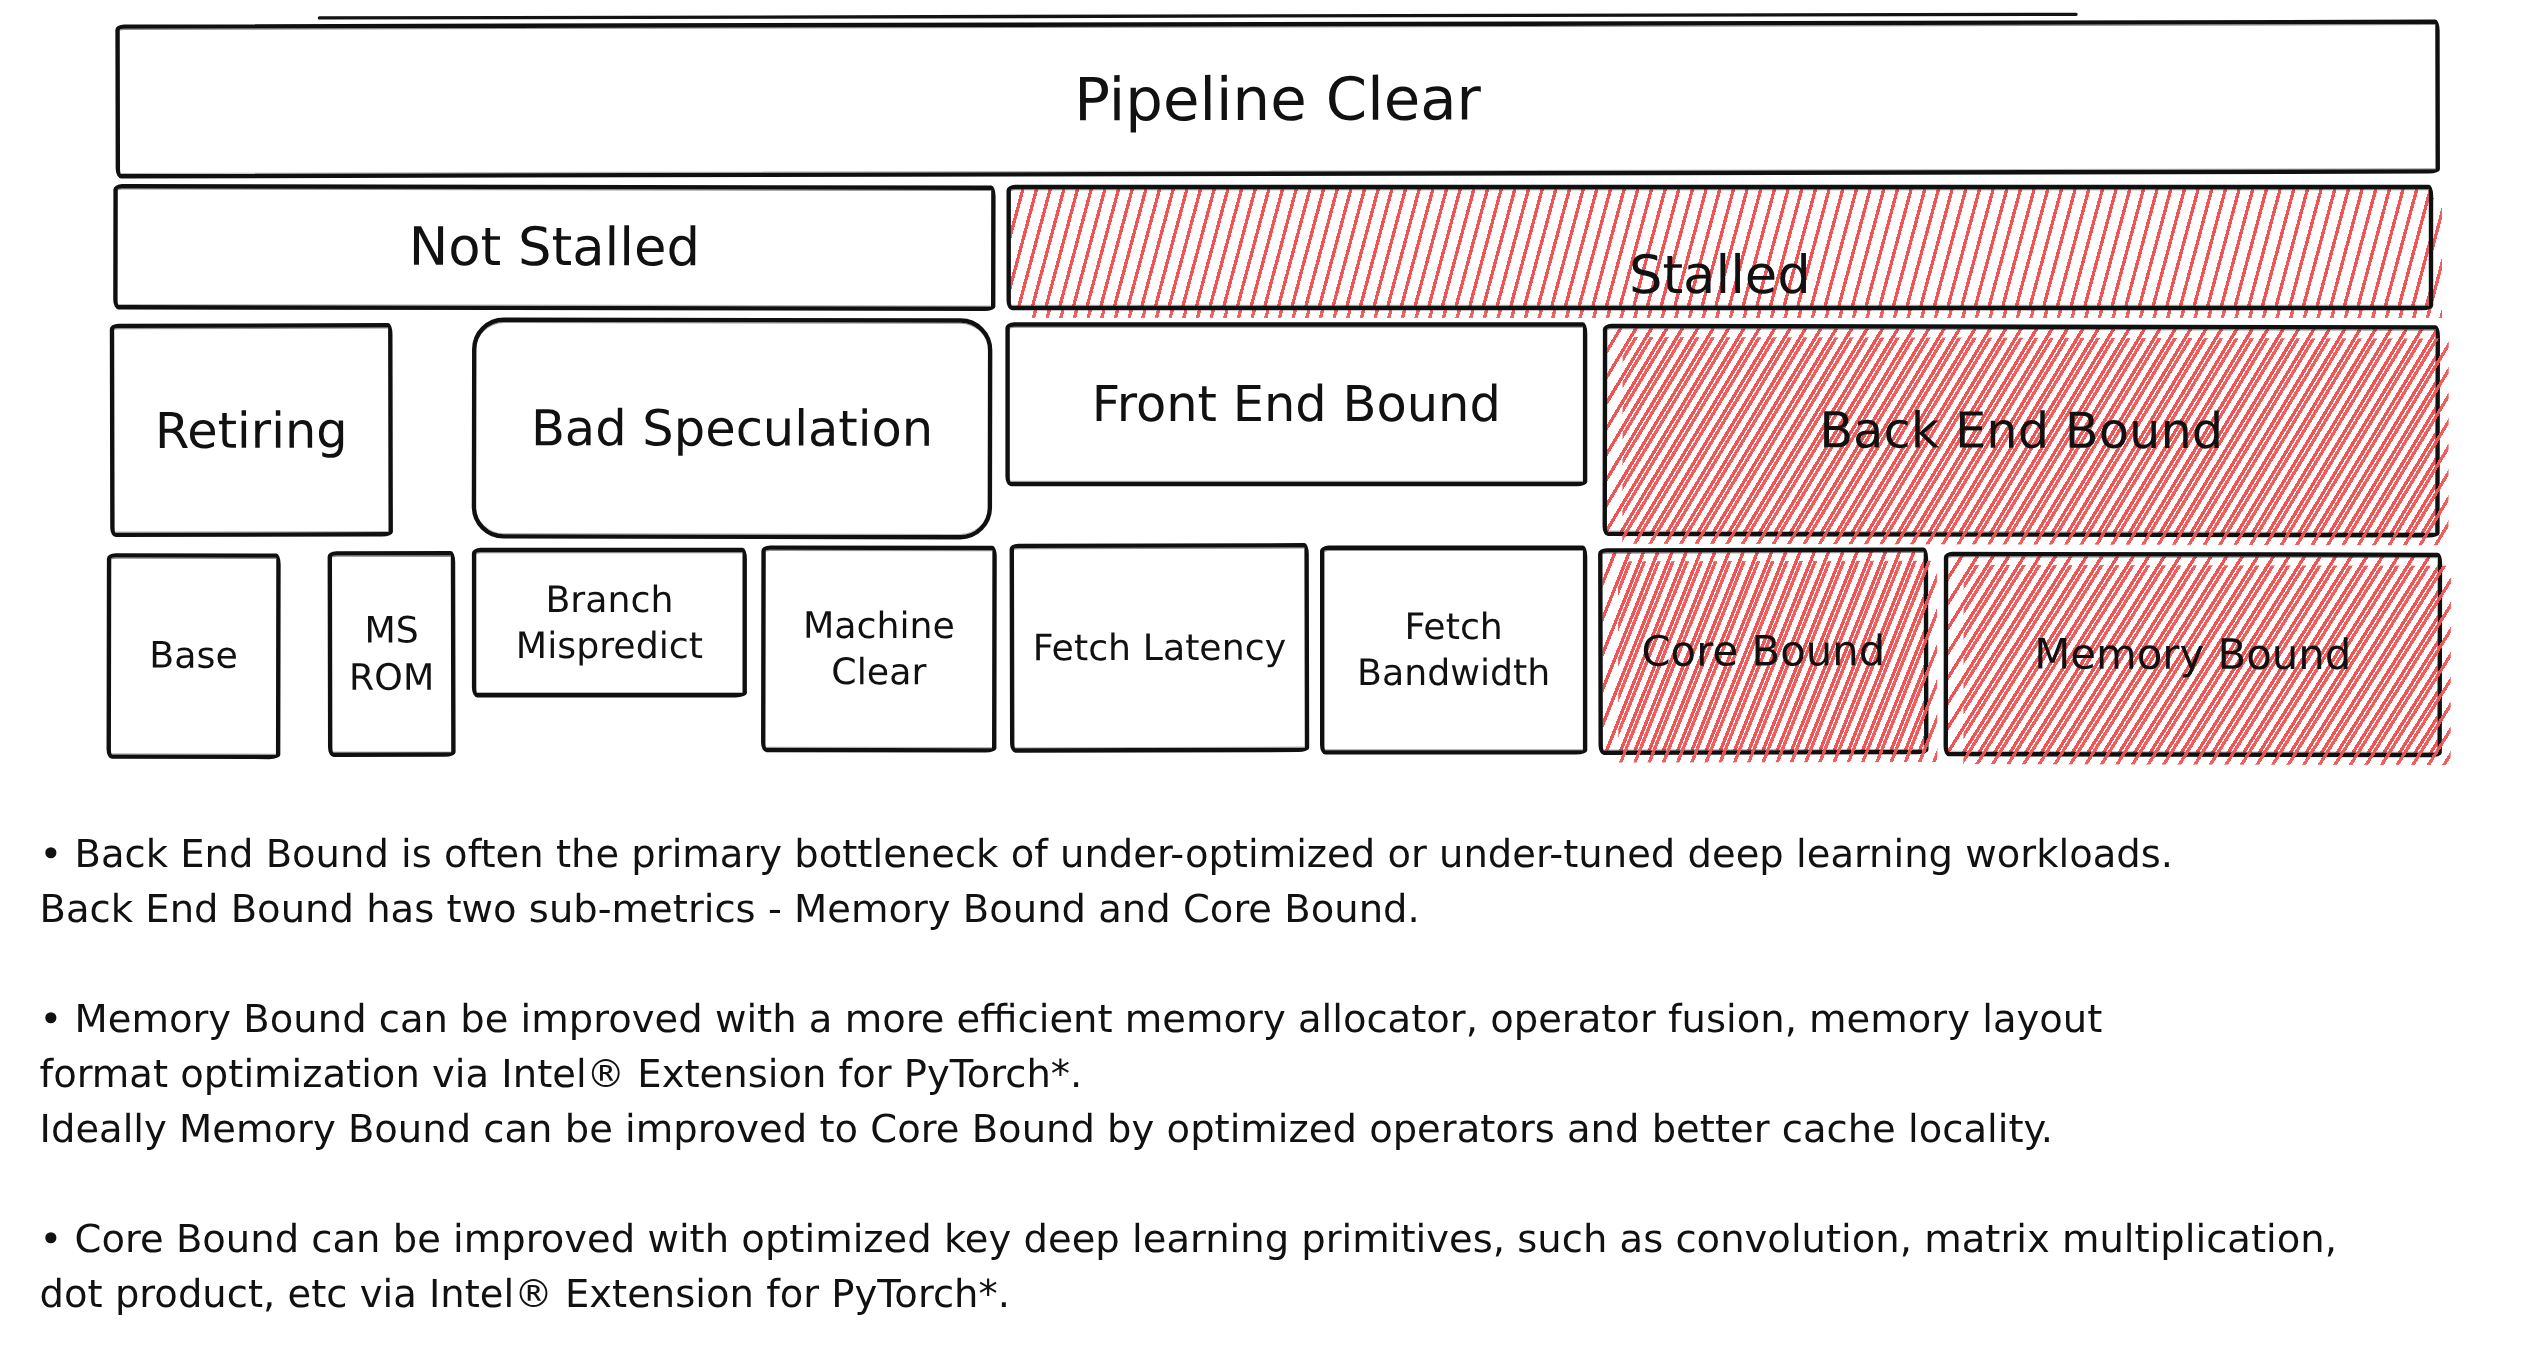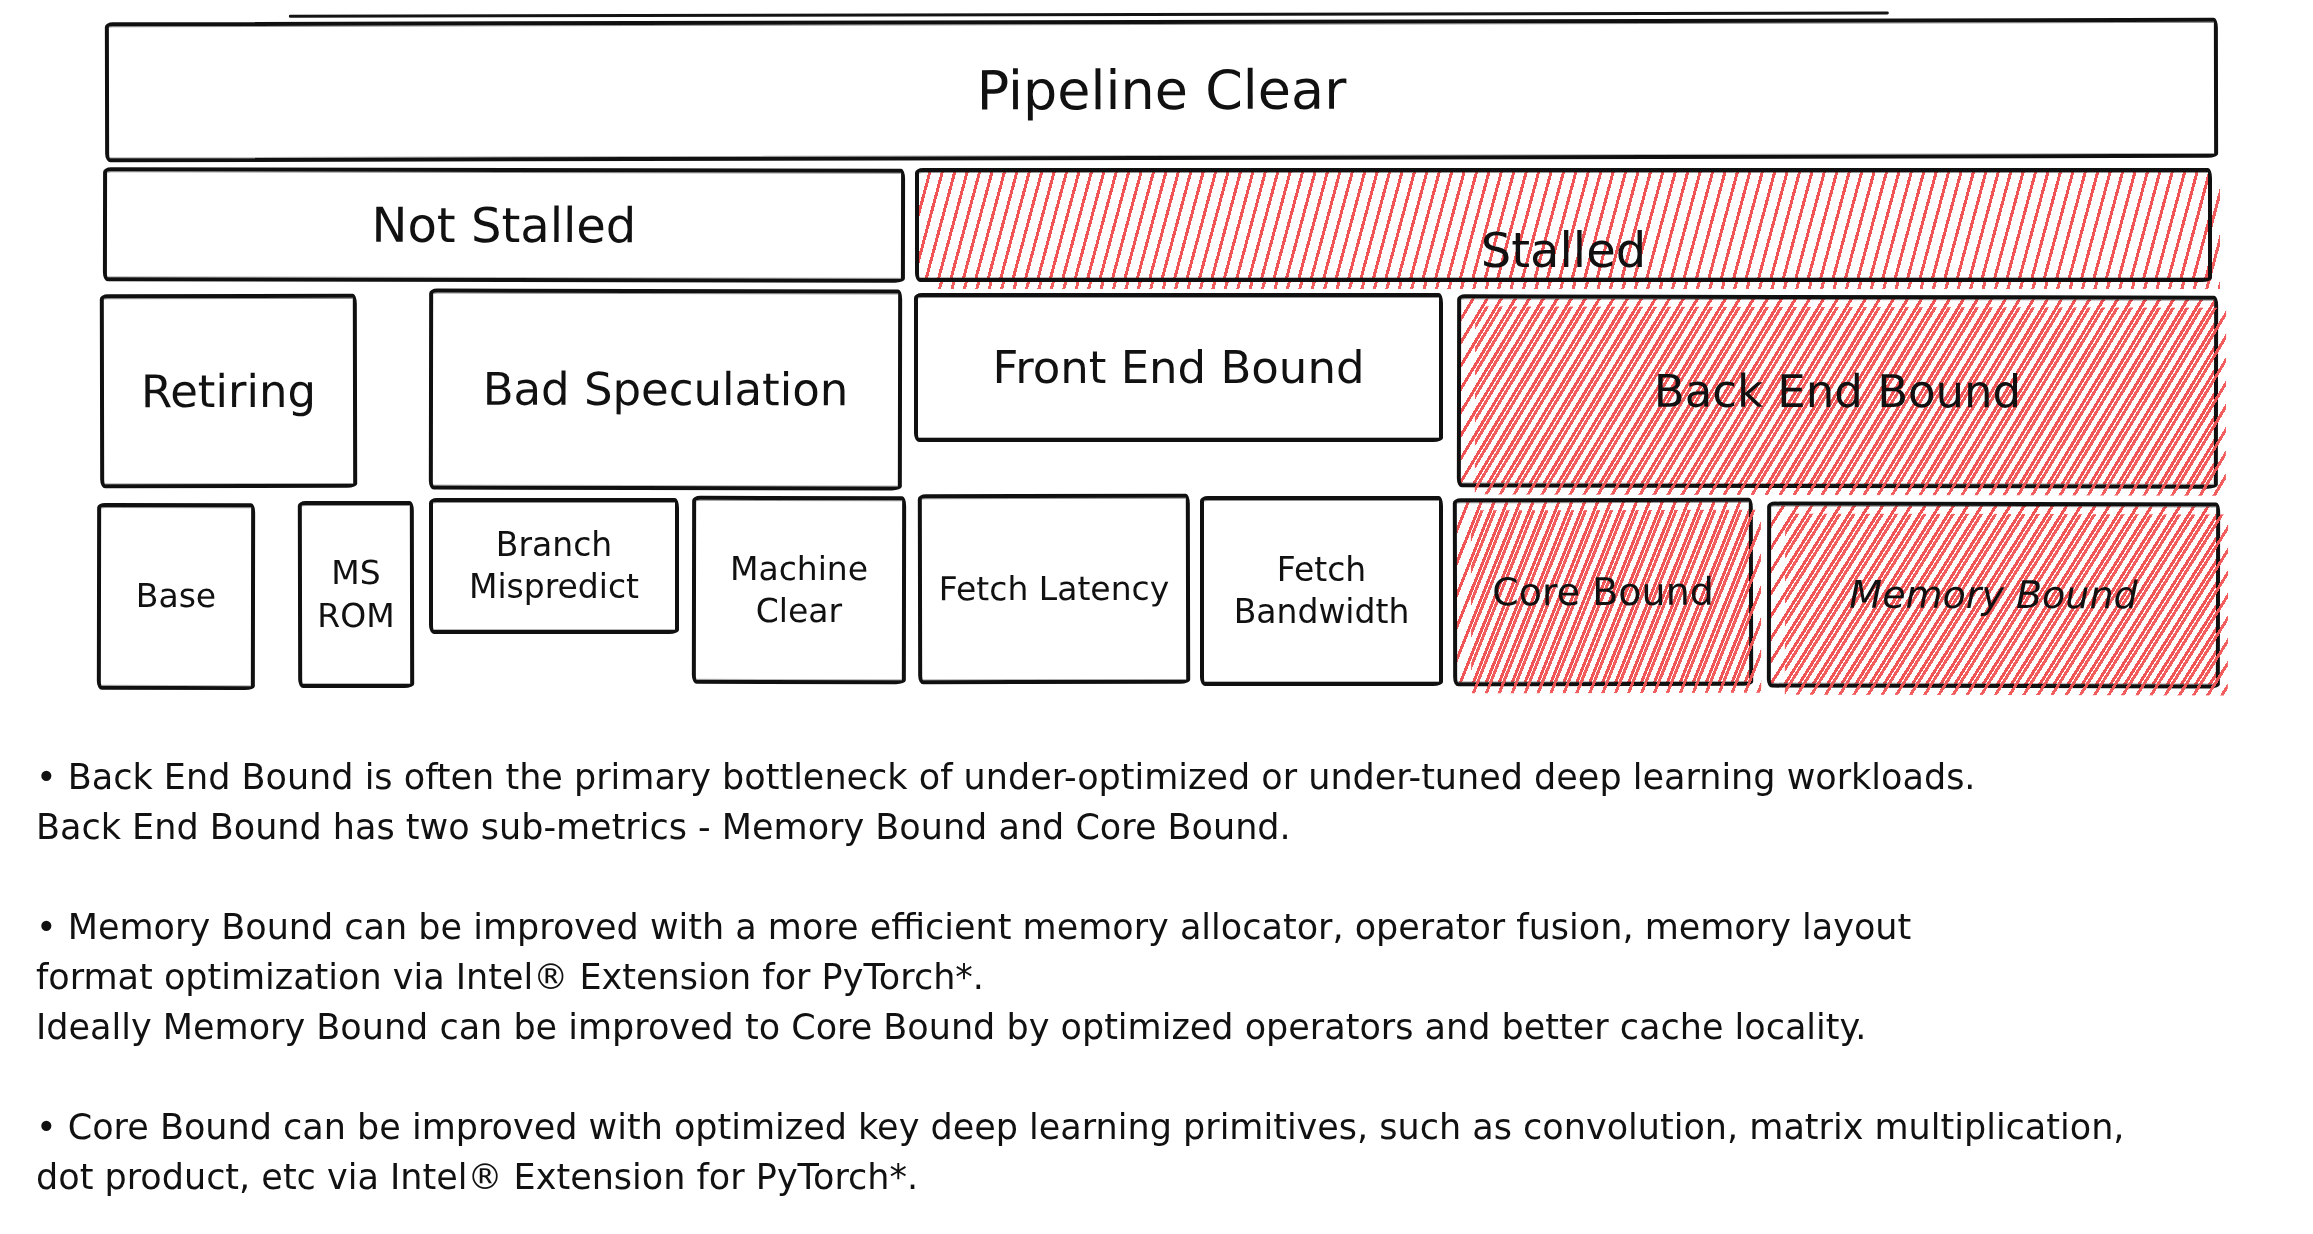--- a/index.html
+++ b/index.html
@@ -72,21 +72,21 @@
   <div class="bx f-row2 r2" style="left:103px; top:168px; width:802px; height:114px;">
     <span class="lbl">Not Stalled</span>
   </div>
   <div class="bx f-row2 hatch h-stalled" style="left:915px; top:168px; width:1297px; height:114px;align-items:flex-end;">
     <span class="lbl">Stalled</span>
   </div>
 
   <div class="bx f-row3 r1" style="left:100px; top:294px; width:257px; height:194px;">
     <span class="lbl">Retiring</span>
   </div>
-  <div class="bx f-row3 r2" style="left:429px; top:289px; width:473px; height:201px;">
+  <div class="bx f-row3 r2" style="left:429px; top:289px; width:473px; height:201px;border-radius:29px;">
     <span class="lbl">Bad Speculation</span>
   </div>
   <div class="bx f-row3" style="left:914px; top:293px; width:529px; height:149px;">
     <span class="lbl">Front End Bound</span>
   </div>
   <div class="bx f-row3 hatch h-beb r2" style="left:1457px; top:295px; width:761px; height:193px;">
     <span class="lbl">Back End Bound</span>
   </div>
 
   <div class="bx f-row4 r2" style="left:97px; top:503px; width:158px; height:187px;">
@@ -103,21 +103,21 @@
   </div>
   <div class="bx f-row4 r1" style="left:918px; top:494px; width:272px; height:190px;">
     <span class="lbl">Fetch Latency</span>
   </div>
   <div class="bx f-row4" style="left:1200px; top:496px; width:243px; height:190px;align-items:center;">
     <span class="lbl">Fetch Bandwidth</span>
   </div>
   <div class="bx f-row4b hatch h-core r1" style="left:1453px; top:498px; width:300px; height:188px;">
     <span class="lbl">Core Bound</span>
   </div>
-  <div class="bx f-row4b hatch h-mem r2" style="left:1767px; top:502px; width:453px; height:186px;font-style:italic;">
+  <div class="bx f-row4b hatch h-mem r2" style="left:1767px; top:502px; width:453px; height:186px;">
     <span class="lbl">Memory Bound</span>
   </div>
 
   <div class="notes">
     <div class="para">
       <div class="line">• Back End Bound is often the primary bottleneck of under-optimized or under-tuned deep learning workloads.</div>
       <div class="line">Back End Bound has two sub-metrics - Memory Bound and Core Bound.</div>
     </div>
     <div class="para">
       <div class="line">• Memory Bound can be improved with a more efficient memory allocator, operator fusion, memory layout</div>

